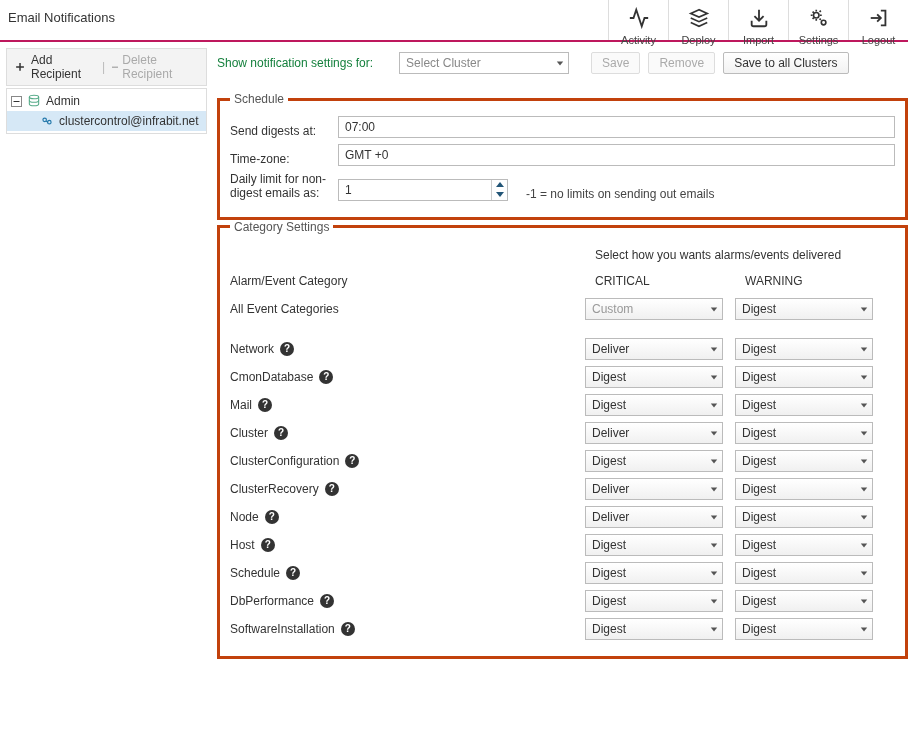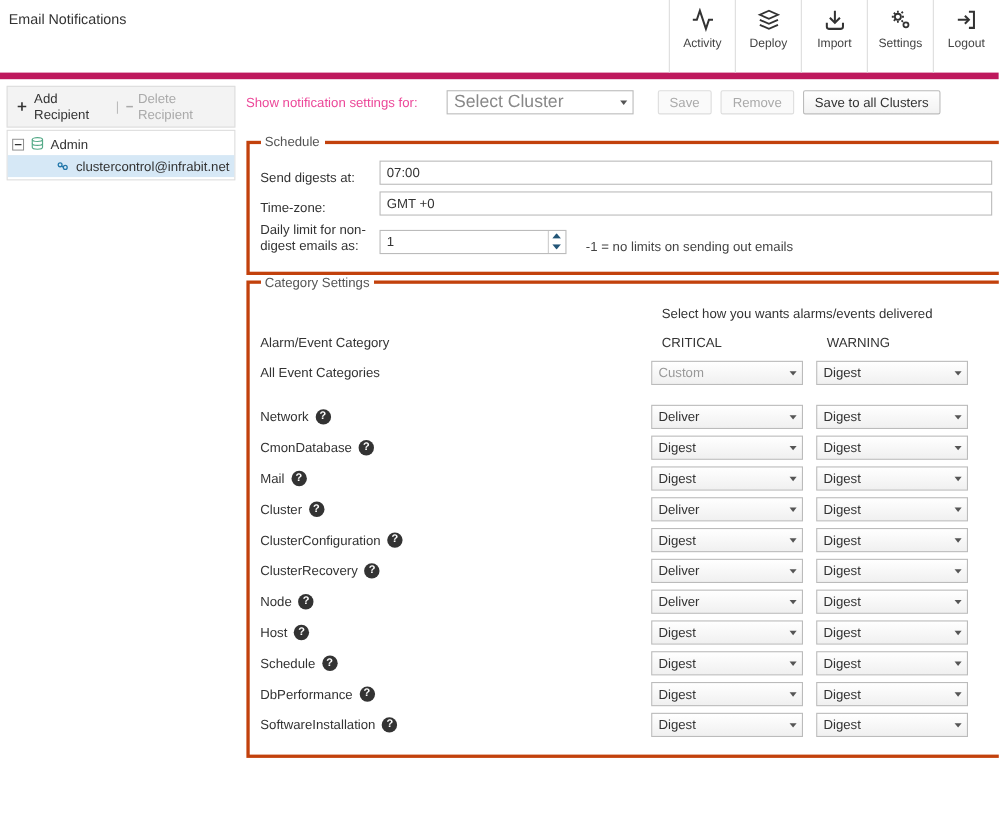--- a/index.html
+++ b/index.html
@@ -9,22 +9,22 @@
     font-family: Arial, Helvetica, sans-serif;
     font-size: 12px;
     color: #333;
     background: #fff;
     width: 908px;
   }
   
   .topbar {
     display: flex;
     align-items: stretch;
-    border-bottom: 6px solid #be185d;
-    height: 72px;
+    border-bottom: 2px solid #be185d;
+    height: 42px;
   }
   .topbar .title {
     flex: 1;
     padding: 10px 8px;
     font-size: 13px;
     color: #333;
   }
   .topbar .actions {
     display: flex;
   }
@@ -88,50 +88,50 @@
     padding: 2px 0;
   }
   .tree-row {
     display: flex;
     align-items: center;
     gap: 4px;
     padding: 2px 4px;
     font-size: 12px;
   }
   .tree-row.child {
-    padding-left: 42px;
+    padding-left: 32px;
     background: #d6e8f6;
   }
   .tree-toggle {
     width: 11px; height: 11px;
     display:inline-flex;align-items:center;justify-content:center;
   }
   .db-icon, .user-icon {
     width:16px;height:16px;display:inline-flex;align-items:center;justify-content:center;
   }
 
   .content {
     flex: 1;
     padding: 10px 0 0 10px;
   }
   .toprow {
     display: flex;
     align-items: center;
     gap: 8px;
     margin-bottom: 18px;
   }
-  .toprow .lbl { color:#ec4899; }
+  .toprow .lbl { color:#15803d; }
   .sel {
     border:1px solid #bbb;
     background:#fff;
     height:22px;
     display:flex;align-items:center;justify-content:space-between;
     padding:0 4px 0 6px;
     color:#888;
-    font-size:16px;
+    font-size:12px;
   }
   .sel .chev { color:#555;font-size:10px;margin-left:6px; display:flex;align-items:center;justify-content:center;}
   .btn {
     border:1px solid #bbb;
     background:linear-gradient(#fff,#f2f2f2);
     height:22px;
     padding:0 10px;
     font-size:12px;
     color:#333;
     border-radius:2px;

